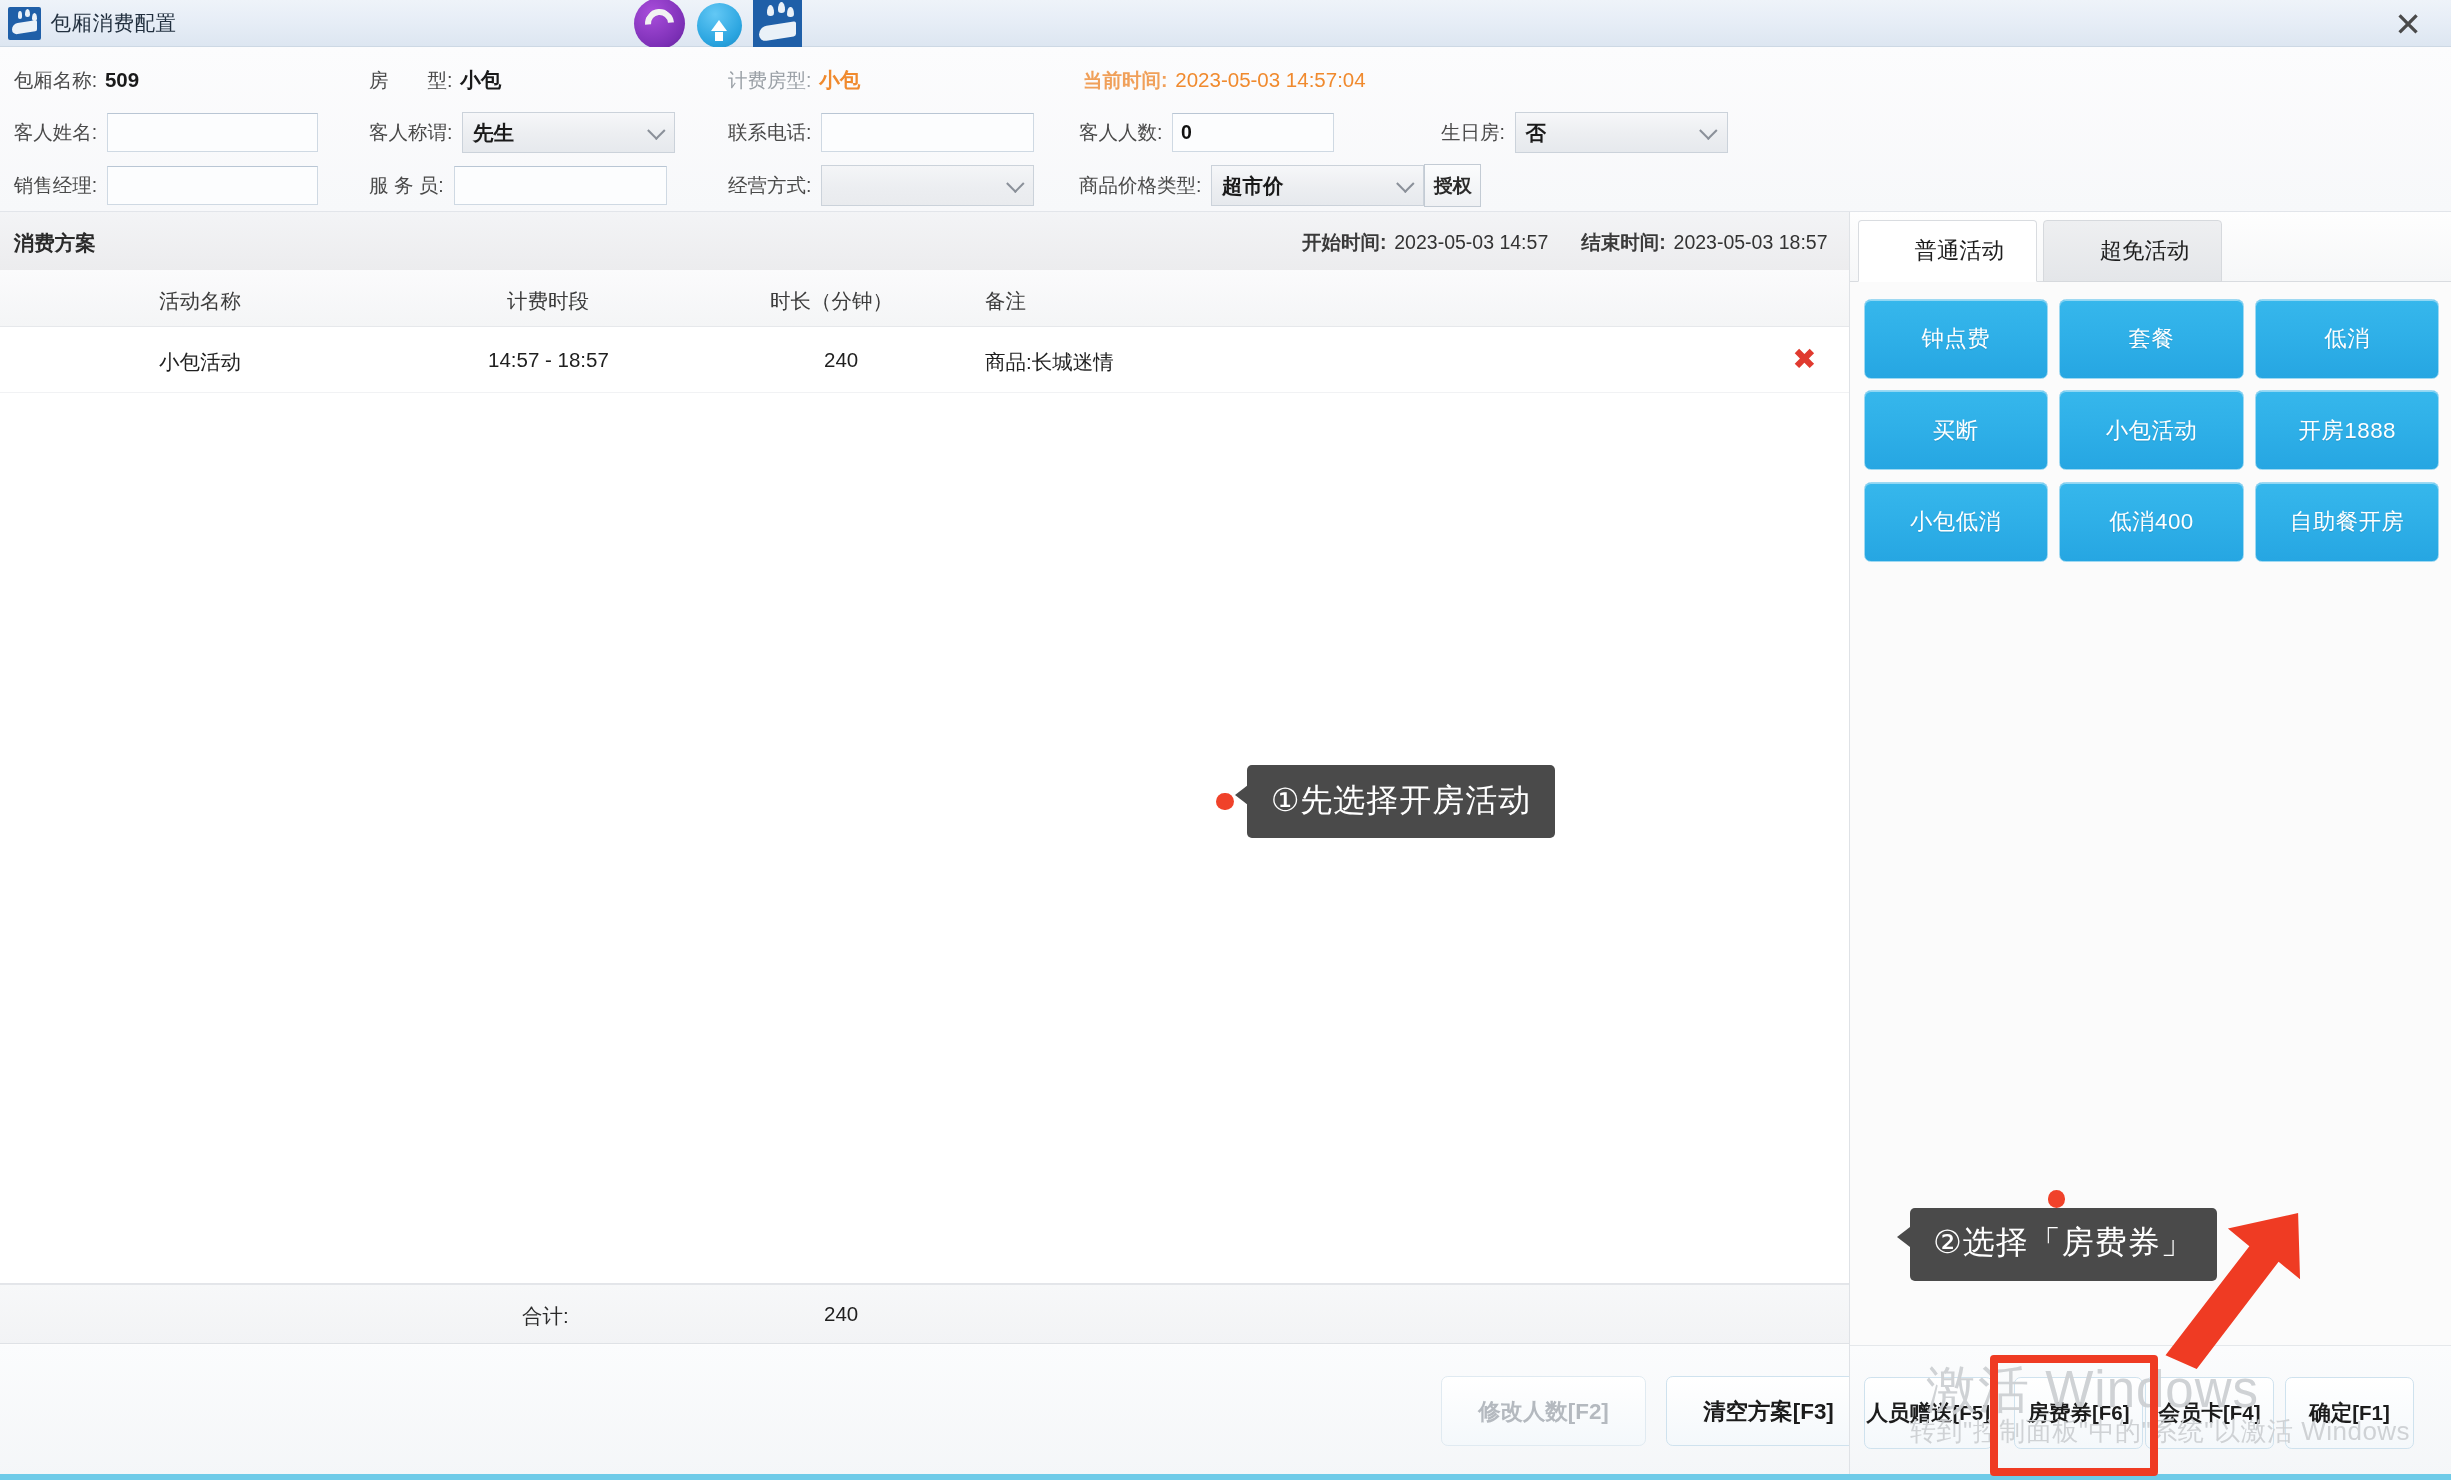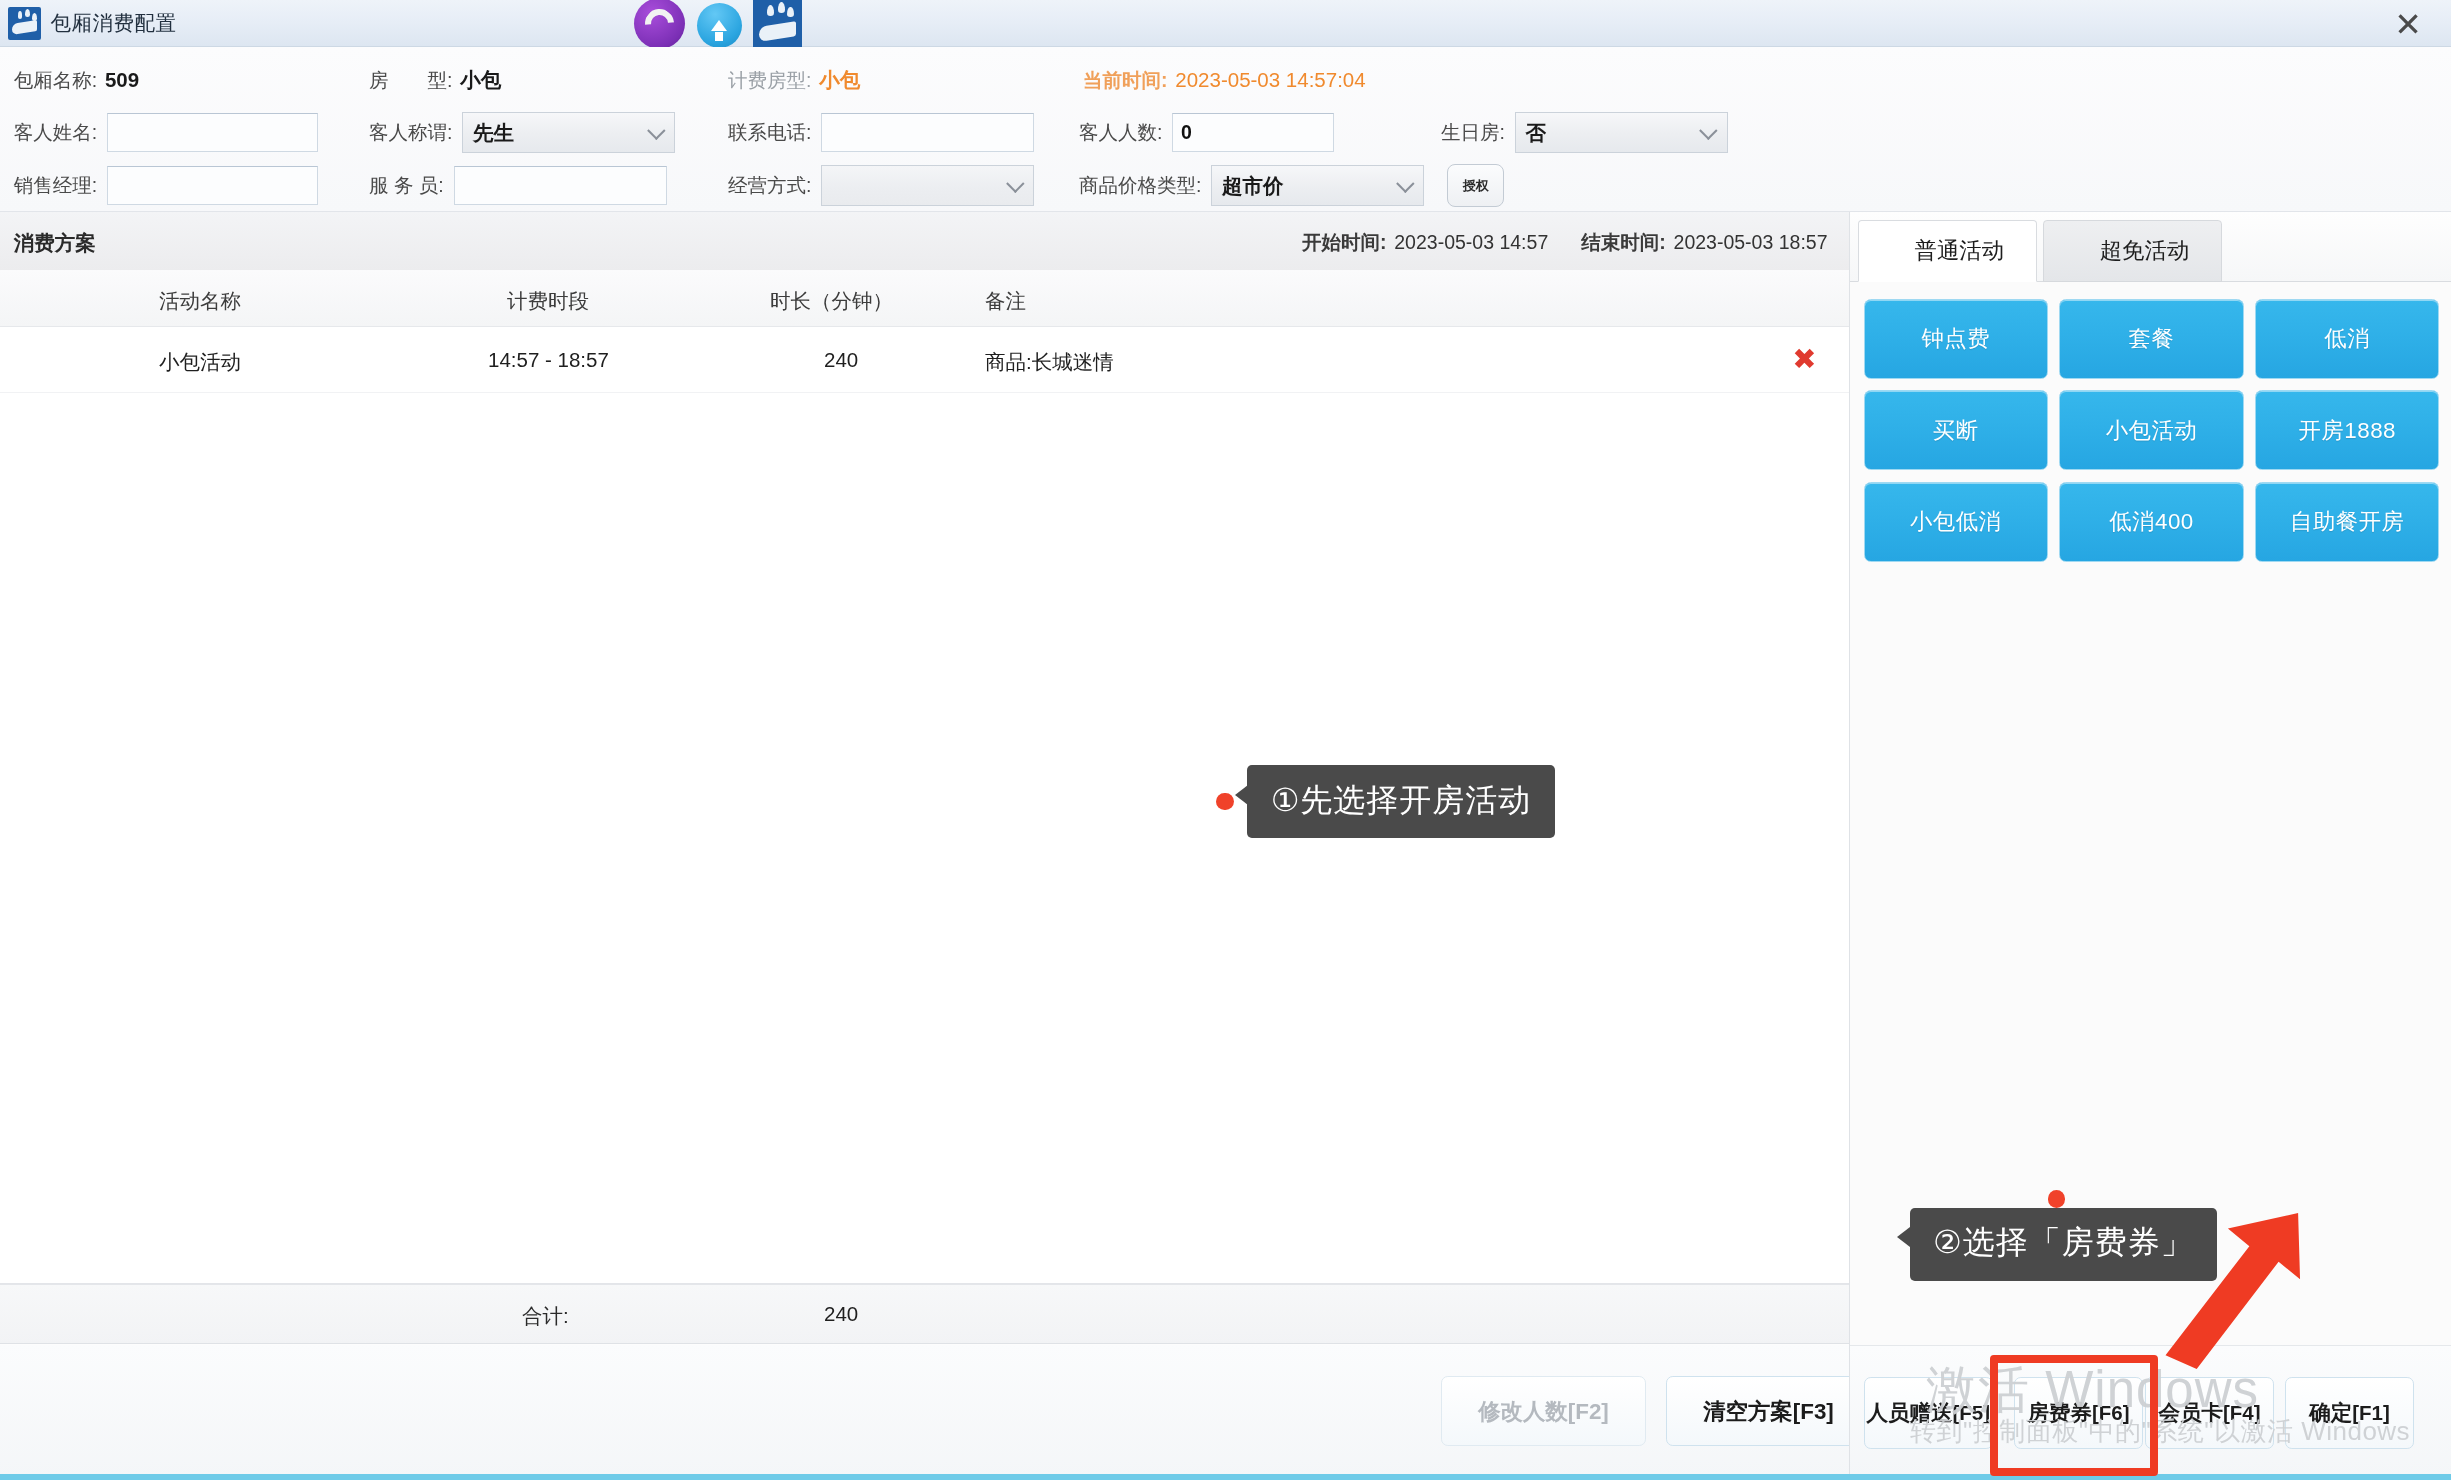--- a/index.html
+++ b/index.html
@@ -108,24 +108,24 @@
     font-size: 20.5px; color: #1a1a1a; font-weight: bold;
     padding: 0 39px 0 9.8px; line-height: 39px;
   }
   .sel.empty { background: linear-gradient(to bottom,#f4f5f7 0%, #eceef1 55%, #e9ebee 100%); }
   .sel .chev {
     position: absolute; right: 11.7px; top: 50%; width: 12.7px; height: 12.7px;
     border-right: 2.9px solid #8a9099; border-bottom: 2.9px solid #8a9099;
     transform: translateY(-70%) rotate(45deg);
   }
   .btn-auth {
-    margin-left: 23px; height: 43px; min-width: 57px;
+    margin-left: 0; height: 43px; min-width: 57px;
     background: linear-gradient(to bottom,#fbfcfd,#eef0f3);
-    border: 1px solid #c3cbd4; border-radius: 8px;
-    font-size: 13px; color: #2b2b2b; font-weight: bold;
+    border: 1px solid #c3cbd4; border-radius: 0;
+    font-size: 19px; color: #2b2b2b; font-weight: bold;
     display: flex; align-items: center; justify-content: center; padding: 0 7.8px;
   }
 
   
   .planbar {
     position: absolute; left: 0; top: 212px; width: 1849px; height: 59px;
     background: linear-gradient(to bottom,#f3f4f6 0%, #ececee 100%);
     border-bottom: 1px solid #dfe2e6;
   }
   .planbar .ttl { position: absolute; left: 13.7px; top: 16.6px; font-size: 20.5px; color: #2a2a2a; font-weight: bold;}

